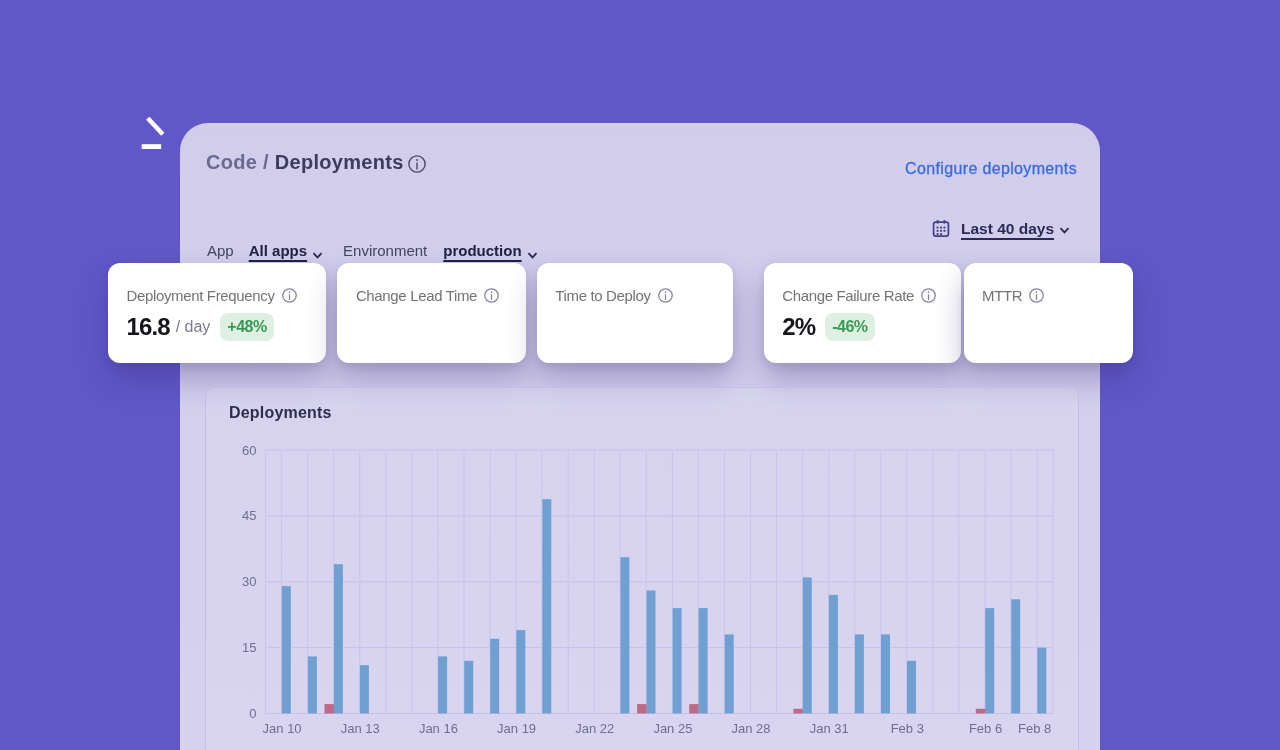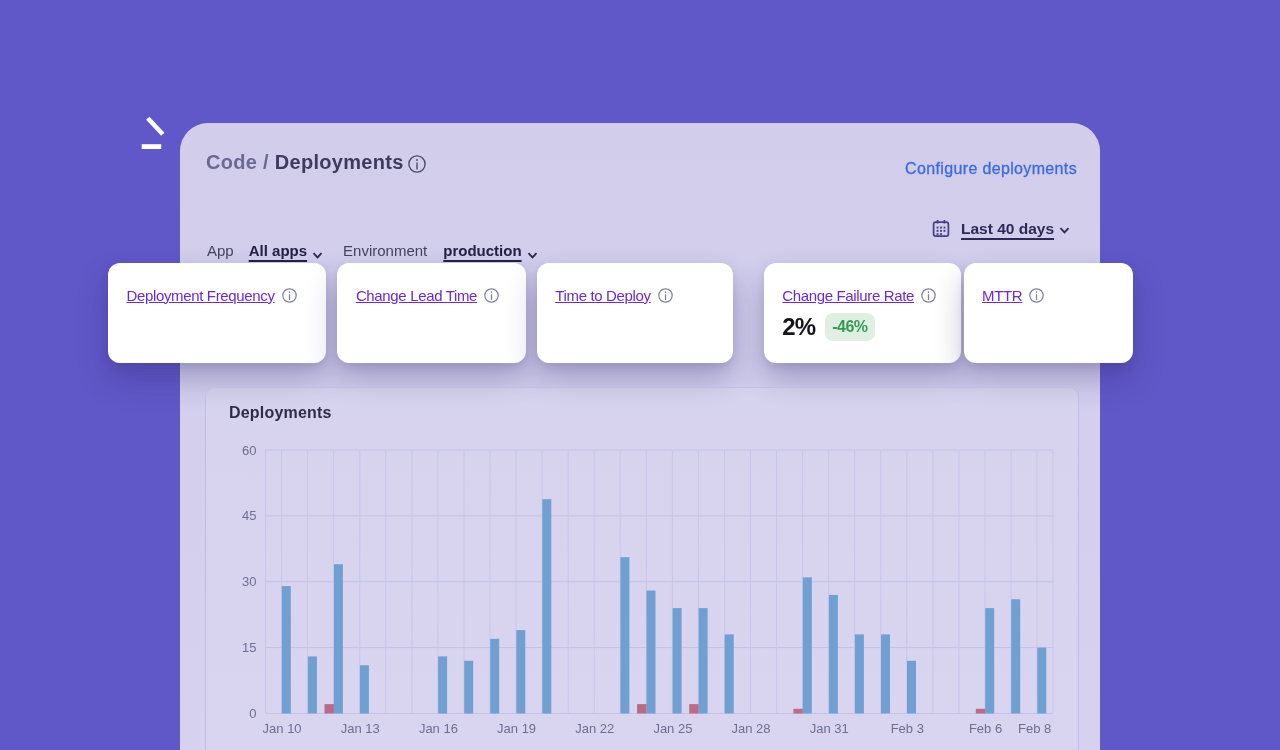--- a/index.html
+++ b/index.html
@@ -12,21 +12,21 @@
 .hdr .ic { margin-left:4px; margin-top:2px; }
 .cfg { position:absolute; right:203px; top:160px; font-size:16px; font-weight:500; color:#3a6be0; letter-spacing:0.35px;text-align:center; -webkit-text-stroke:0.3px #3a6be0; }
 .filters { position:absolute; left:207px; top:222px; display:flex; align-items:flex-end; font-size:15px; color:#45445f;margin-top:20px; }
 .filters .sel { font-weight:700; color:#232243; text-decoration:underline; text-underline-offset:3.5px; text-decoration-thickness:1.5px; }
 .filters .chev { margin-left:5px; margin-top:2px; }
 .range { position:absolute; left:932px; top:219px; display:flex; align-items:center; }
 .range .txt { font-size:15.5px; font-weight:700; color:#2c2a55; text-decoration:underline; text-underline-offset:3.5px; text-decoration-thickness:1.5px; margin-left:11px; }
 .range .chev { margin-left:5px; margin-top:3px; }
 .mcard { position:absolute; top:262.5px; height:100px; background:#fff; border-radius:12px;
   box-shadow:0 16px 30px rgba(45,35,105,0.30), 0 4px 8px rgba(45,35,105,0.10); padding:24px 12px 0 18.5px; white-space:nowrap; overflow:hidden; }
-.mtitle { display:flex; align-items:center; font-size:15px; color:#6d28d9; letter-spacing:-0.35px; white-space:nowrap;text-decoration:underline; }
+.mtitle { display:flex; align-items:center; font-size:15px; color:#737373; letter-spacing:-0.35px; white-space:nowrap; }
 .mtitle svg { margin-left:7px; }
 .mval { display:flex; align-items:center; margin-top:9px; white-space:nowrap; }
 .mval .big { font-size:24px; font-weight:700; color:#16151e; letter-spacing:-0.9px; }
 .mval .suffix { font-size:16px; color:#7a7a90; margin-left:6px; }
 .badge { margin-left:10px; background:#dff0e3; color:#379a54; font-size:16px; font-weight:700;
   line-height:28px; padding:0 7px; border-radius:8px; letter-spacing:-0.5px; }
 .chartcard { position:absolute; left:205px; top:387px; width:874px; height:380px;
   background:rgba(255,255,255,0.10); border:1px solid #c2bde8; border-radius:10px; }
 .charttitle { position:absolute; left:23px; top:16px; font-size:16px; font-weight:700; color:#2e2d49; letter-spacing:0.2px; }
 </style></head>
@@ -87,20 +87,25 @@
     </span>
   </div>
 <div class="mcard" style="left:108.0px;width:218.4px">
   <div class="mtitle">
       <span>Deployment Frequency</span>
       <svg width="15" height="15" viewBox="0 0 15 15" style="display:block">
         <circle cx="7.5" cy="7.5" r="6.7" fill="none" stroke="#82839b" stroke-width="1.25"></circle>
         <line x1="7.5" y1="3.3" x2="7.5" y2="4.9" stroke="#82839b" stroke-width="1.25"></line>
         <line x1="7.5" y1="6.2" x2="7.5" y2="12" stroke="#82839b" stroke-width="1.25"></line>
       </svg>
+    </div>
+  <div class="mval">
+      <span class="big">16.8</span>
+      <span class="suffix">/ day</span>
+      <span class="badge">+48%</span>
     </div>
 </div>
 <div class="mcard" style="left:337.4px;width:188.4px">
   <div class="mtitle">
       <span>Change Lead Time</span>
       <svg width="15" height="15" viewBox="0 0 15 15" style="display:block">
         <circle cx="7.5" cy="7.5" r="6.7" fill="none" stroke="#82839b" stroke-width="1.25"></circle>
         <line x1="7.5" y1="3.3" x2="7.5" y2="4.9" stroke="#82839b" stroke-width="1.25"></line>
         <line x1="7.5" y1="6.2" x2="7.5" y2="12" stroke="#82839b" stroke-width="1.25"></line>
       </svg>

